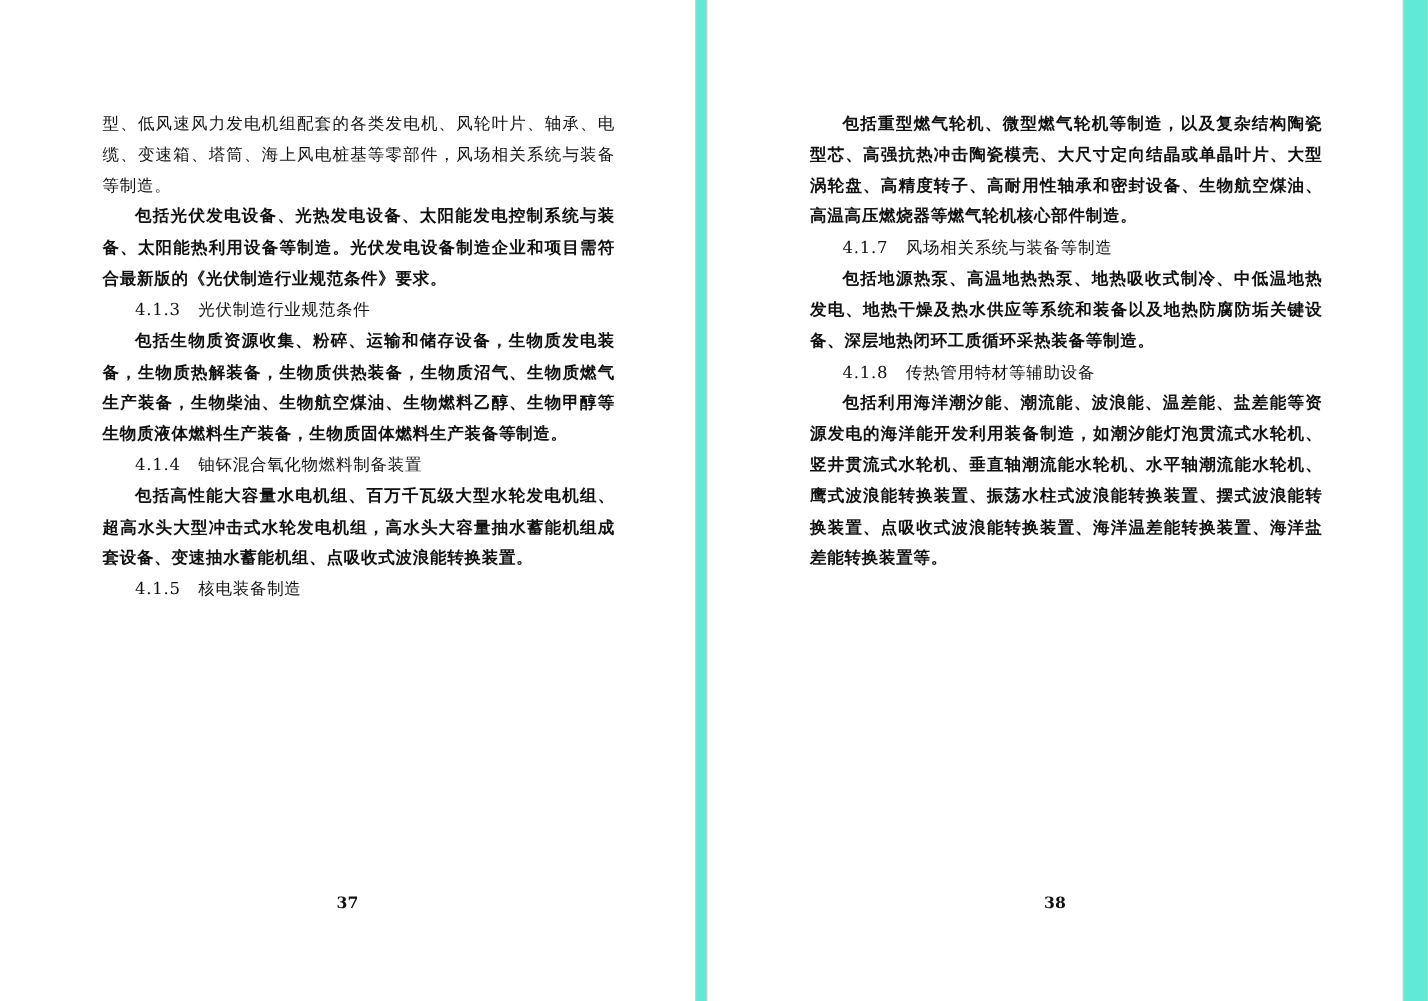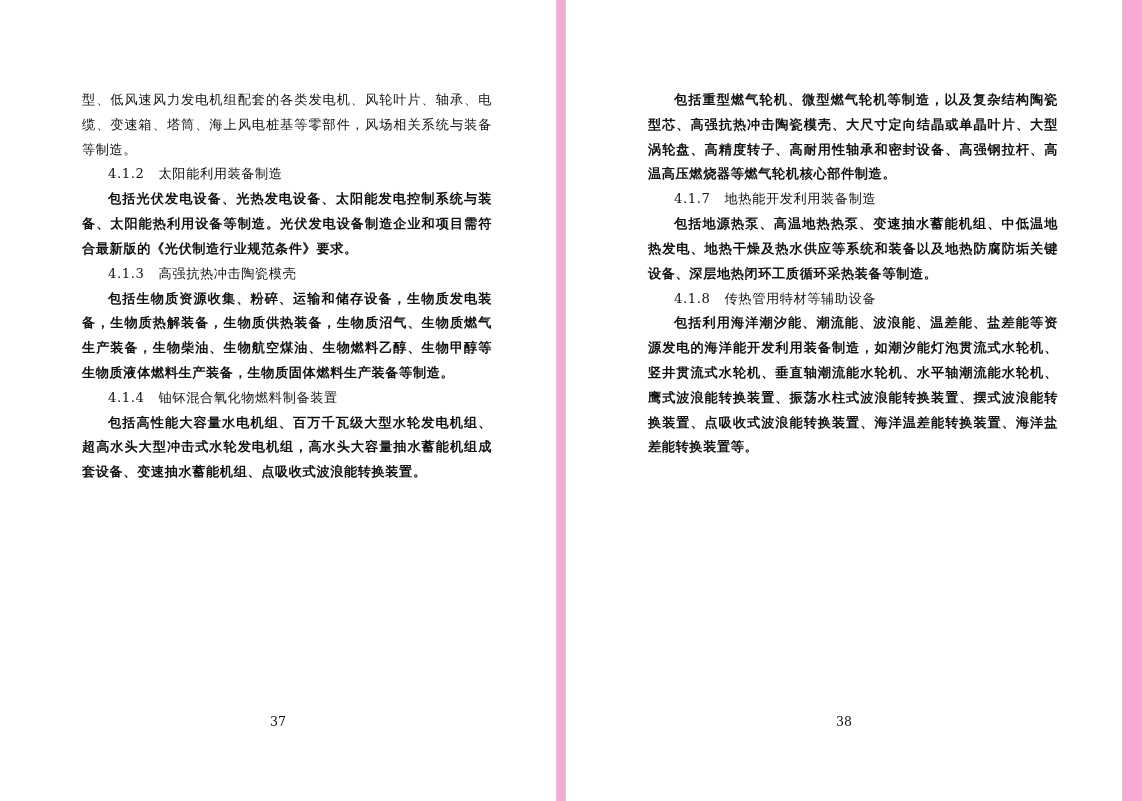--- a/index.html
+++ b/index.html
@@ -11,21 +11,21 @@
     overflow: hidden;
     font-family: "DejaVu Serif", "Liberation Serif", serif;
   }
   .spread {
     display: flex;
     gap: 10px;
     padding: 0 0 0 0;
     width: 1142px;
     height: 801px;
     box-sizing: border-box;
-    background: #f9a8d4;
+    background: #5eead4;
   }
   .page {
     background: #ffffff;
     width: 556px;
     height: 801px;
     box-sizing: border-box;
     position: relative;
     box-shadow: 0 0 0 1px #cfcfcf;
   }
   .page-inner {
@@ -61,69 +61,70 @@
   }
   .folio {
     position: absolute;
     bottom: 72px;
     left: 0;
     right: 0;
     text-align: center;
     font-size: 12.5px;
     color: #111;
     font-family: "DejaVu Serif", "Liberation Serif", serif;
+    font-weight: bold;
   }
   .block { margin-bottom: 0px; }
 </style>
 </head>
 <body>
 
 <div class="spread">
 
   <div class="page">
     <div class="page-inner">
 
       <p class="para block">型、低风速风力发电机组配套的各类发电机、风轮叶片、轴承、电缆、变速箱、塔筒、海上风电桩基等零部件，风场相关系统与装备等制造。</p>
 
-      <p class="heading block">
-        <span class="num">4.1.2</span><span>太阳能利用装备制造</span>
-      </p>
 
       <p class="para indent block">包括光伏发电设备、光热发电设备、太阳能发电控制系统与装备、太阳能热利用设备等制造。光伏发电设备制造企业和项目需符合最新版的《光伏制造行业规范条件》要求。</p>
 
       <p class="heading block">
-        <span class="num">4.1.3</span><span>高强抗热冲击陶瓷模壳</span>
+        <span class="num">4.1.3</span><span>光伏制造行业规范条件</span>
       </p>
 
       <p class="para indent block">包括生物质资源收集、粉碎、运输和储存设备，生物质发电装备，生物质热解装备，生物质供热装备，生物质沼气、生物质燃气生产装备，生物柴油、生物航空煤油、生物燃料乙醇、生物甲醇等生物质液体燃料生产装备，生物质固体燃料生产装备等制造。</p>
 
       <p class="heading block">
         <span class="num">4.1.4</span><span>铀钚混合氧化物燃料制备装置</span>
       </p>
 
       <p class="para indent block">包括高性能大容量水电机组、百万千瓦级大型水轮发电机组、超高水头大型冲击式水轮发电机组，高水头大容量抽水蓄能机组成套设备、变速抽水蓄能机组、点吸收式波浪能转换装置。</p>
 
+      <p class="heading block">
+        <span class="num">4.1.5</span><span>核电装备制造</span>
+      </p>
 
 
     </div>
     <div class="folio">37</div>
   </div>
 
   <div class="page">
     <div class="page-inner">
 
 
 
-      <p class="para indent block">包括重型燃气轮机、微型燃气轮机等制造，以及复杂结构陶瓷型芯、高强抗热冲击陶瓷模壳、大尺寸定向结晶或单晶叶片、大型涡轮盘、高精度转子、高耐用性轴承和密封设备、高强钢拉杆、高温高压燃烧器等燃气轮机核心部件制造。</p>
+      <p class="para indent block">包括重型燃气轮机、微型燃气轮机等制造，以及复杂结构陶瓷型芯、高强抗热冲击陶瓷模壳、大尺寸定向结晶或单晶叶片、大型涡轮盘、高精度转子、高耐用性轴承和密封设备、生物航空煤油、高温高压燃烧器等燃气轮机核心部件制造。</p>
 
       <p class="heading block">
-        <span class="num">4.1.7</span><span>地热能开发利用装备制造</span>
+        <span class="num">4.1.7</span><span>风场相关系统与装备等制造</span>
       </p>
 
-      <p class="para indent block">包括地源热泵、高温地热热泵、变速抽水蓄能机组、中低温地热发电、地热干燥及热水供应等系统和装备以及地热防腐防垢关键设备、深层地热闭环工质循环采热装备等制造。</p>
+      <p class="para indent block">包括地源热泵、高温地热热泵、地热吸收式制冷、中低温地热发电、地热干燥及热水供应等系统和装备以及地热防腐防垢关键设备、深层地热闭环工质循环采热装备等制造。</p>
 
       <p class="heading block">
         <span class="num">4.1.8</span><span>传热管用特材等辅助设备</span>
       </p>
 
       <p class="para indent block">包括利用海洋潮汐能、潮流能、波浪能、温差能、盐差能等资源发电的海洋能开发利用装备制造，如潮汐能灯泡贯流式水轮机、竖井贯流式水轮机、垂直轴潮流能水轮机、水平轴潮流能水轮机、鹰式波浪能转换装置、振荡水柱式波浪能转换装置、摆式波浪能转换装置、点吸收式波浪能转换装置、海洋温差能转换装置、海洋盐差能转换装置等。</p>
 
     </div>
     <div class="folio">38</div>
   </div>

